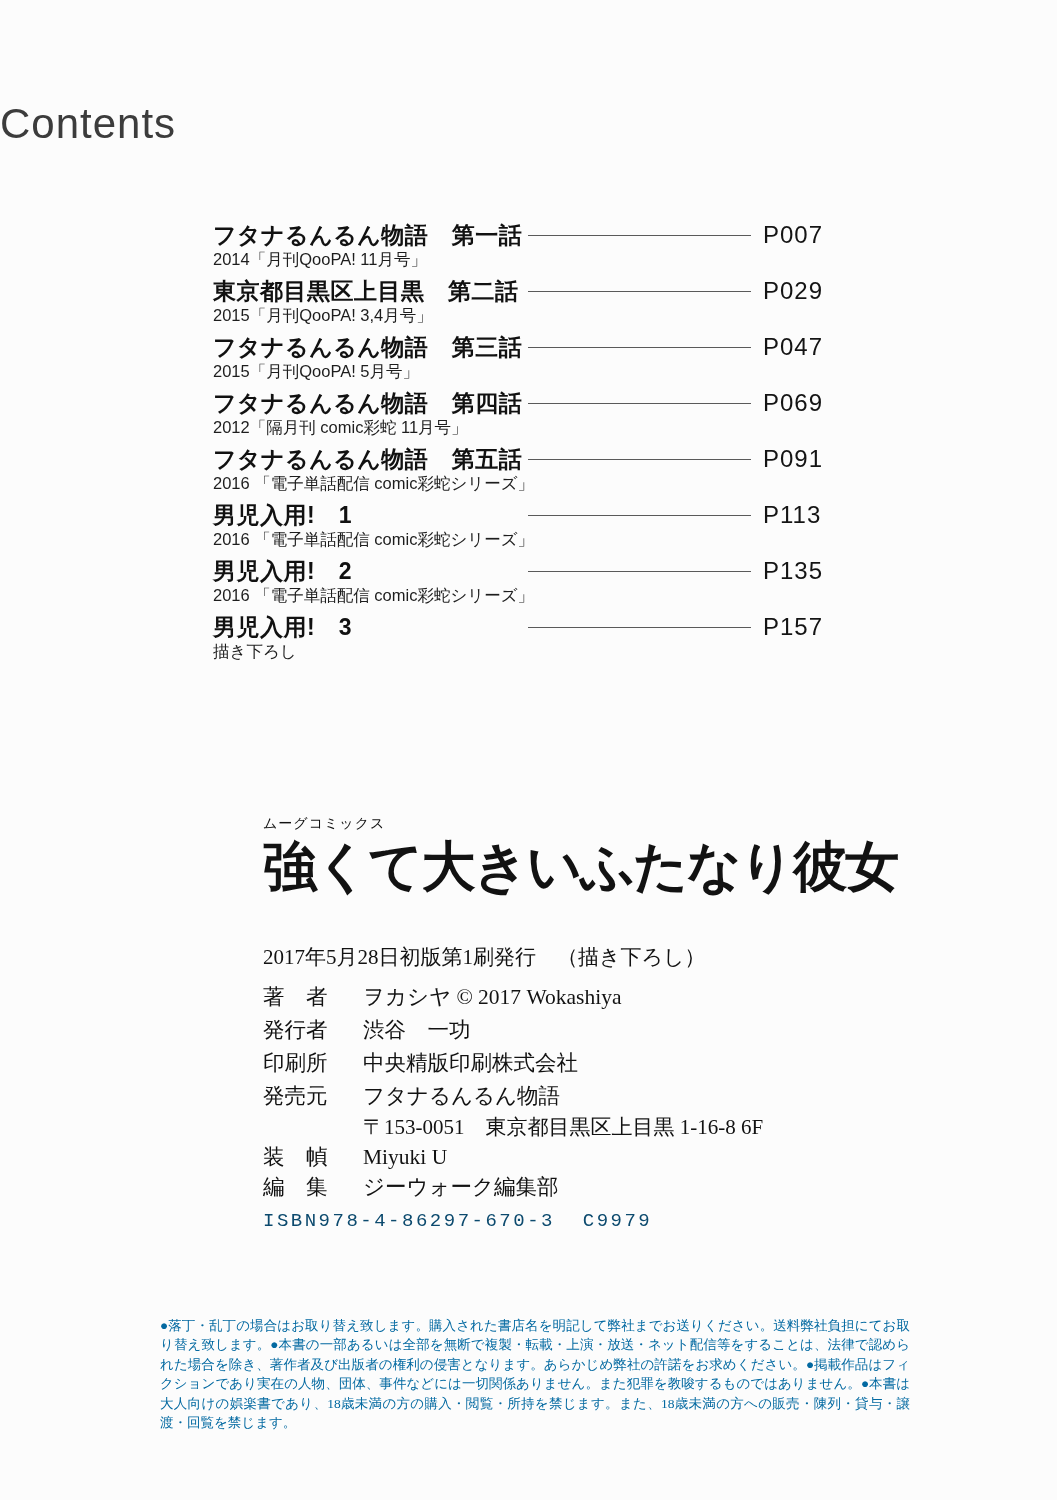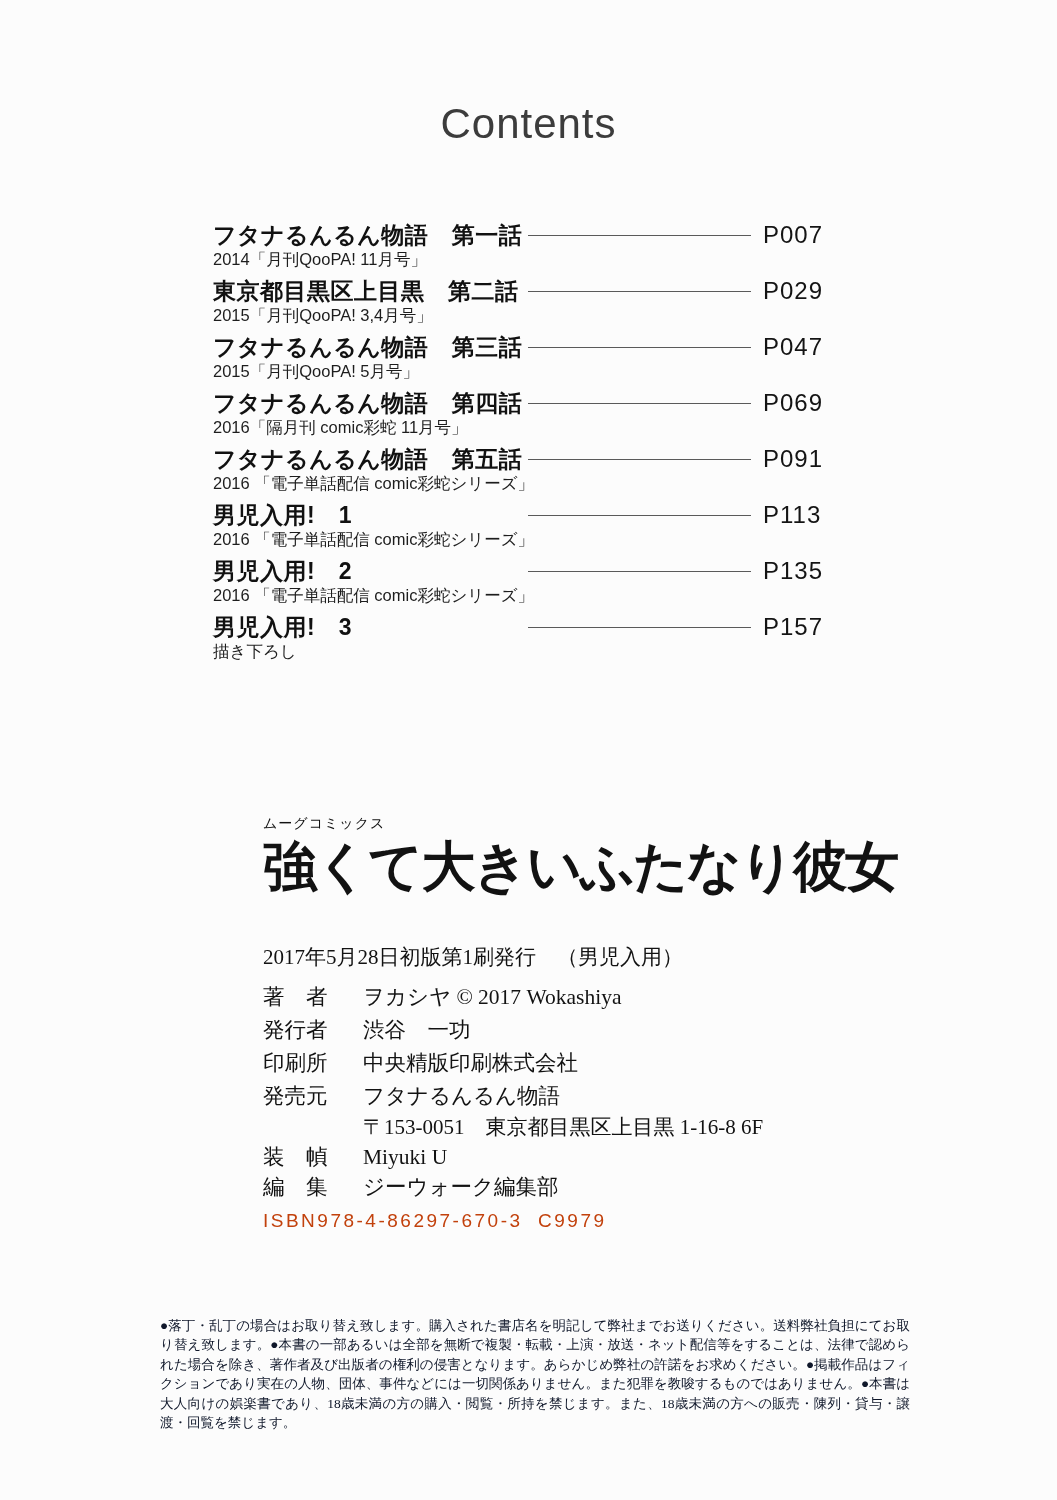--- a/index.html
+++ b/index.html
@@ -15,21 +15,21 @@
     color: #161616;
     overflow: hidden;
   }
 
   
   .contents-title {
     position: absolute;
     top: 100px;
     left: 0;
     width: 1057px;
-    text-align: center;
+    text-align: left;
     font-size: 42px;
     font-weight: 400;
     letter-spacing: 1px;
     color: #3c3c3c;
   }
 
   
   .toc {
     position: absolute;
     left: 213px;
@@ -130,39 +130,39 @@
   }
   .address-line { white-space: pre; }
   .printed {
     margin-top: 2px;
     font-family: "Liberation Serif", serif;
     font-size: 20px;
     line-height: 26px;
   }
   .isbn {
     margin-top: 7px;
-    font-family: Liberation Sans, sans-serif;
+    font-family: Liberation Mono, monospace;
     font-size: 19px;
     line-height: 24px;
     letter-spacing: 2.5px;
     white-space: pre;
-    color: #c2410c;
+    color: #0c4a6e;
   }
 
   
   .legal {
     position: absolute;
     left: 160px;
     top: 1302px;
     width: 750px;
     font-family: "Liberation Serif", serif;
     font-size: 13.5px;
     line-height: 19.5px;
     text-align: justify;
-    color: #0f172a;
+    color: #0369a1;
   }
 </style>
 </head>
 <body>
 
 <div class="contents-title">Contents</div>
 
 <div class="toc">
 
   <div class="toc-entry">
@@ -191,21 +191,21 @@
     </div>
     <div class="toc-source">2015「月刊QooPA! 5月号」</div>
   </div>
 
   <div class="toc-entry">
     <div class="toc-row">
       <span class="toc-title">フタナるんるん物語　第四話</span>
       <span class="toc-leader"></span>
       <span class="toc-page">P069</span>
     </div>
-    <div class="toc-source">2016「隔月刊 comic彩蛇 11月号」</div>
+    <div class="toc-source">2012「隔月刊 comic彩蛇 11月号」</div>
   </div>
 
   <div class="toc-entry">
     <div class="toc-row">
       <span class="toc-title">フタナるんるん物語　第五話</span>
       <span class="toc-leader"></span>
       <span class="toc-page">P091</span>
     </div>
     <div class="toc-source">2016 「電子単話配信 comic彩蛇シリーズ」</div>
   </div>
@@ -235,21 +235,21 @@
       <span class="toc-page">P157</span>
     </div>
     <div class="toc-source">描き下ろし</div>
   </div>
 
 </div>
 
 <div class="colophon">
   <div class="imprint">ムーグコミックス</div>
   <div class="book-title">強くて大きいふたなり彼女</div>
-  <div class="edition">2017年5月28日初版第1刷発行　（男児入用）</div>
+  <div class="edition">2017年5月28日初版第1刷発行　（描き下ろし）</div>
 
   <div class="credits">
     <div class="credit-row">
       <span class="credit-label">著　者</span>
       <span class="credit-value">ヲカシヤ © 2017 Wokashiya</span>
     </div>
     <div class="credit-row">
       <span class="credit-label">発行者</span>
       <span class="credit-value">渋谷　一功</span>
     </div>

